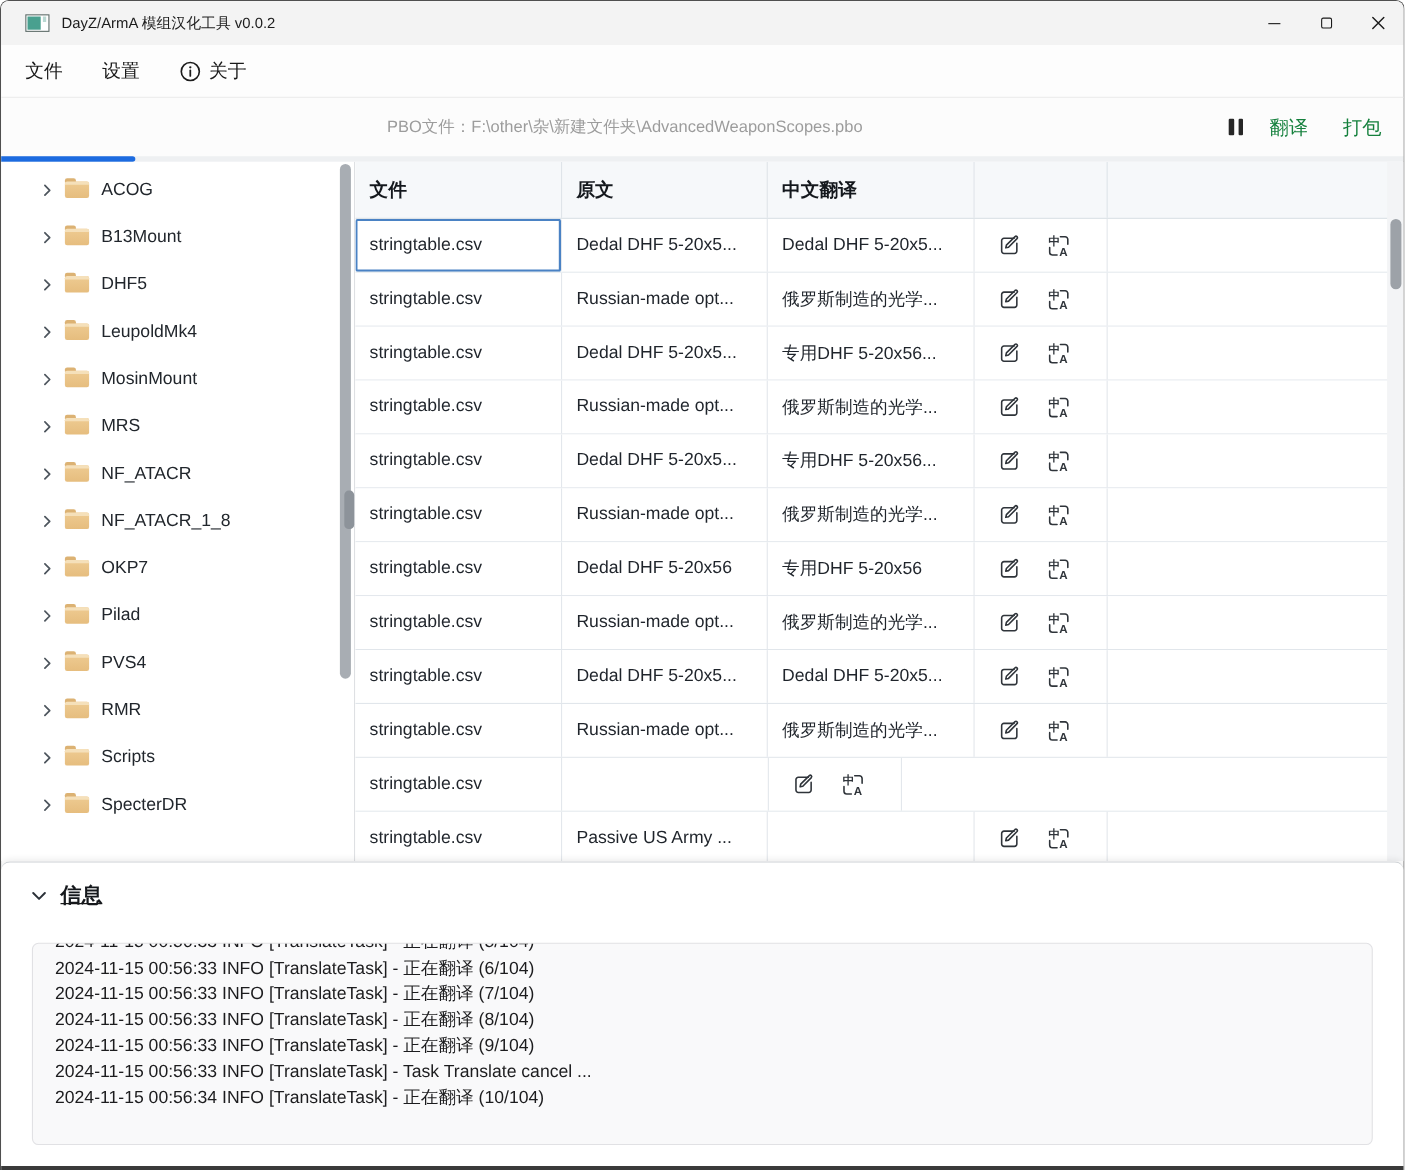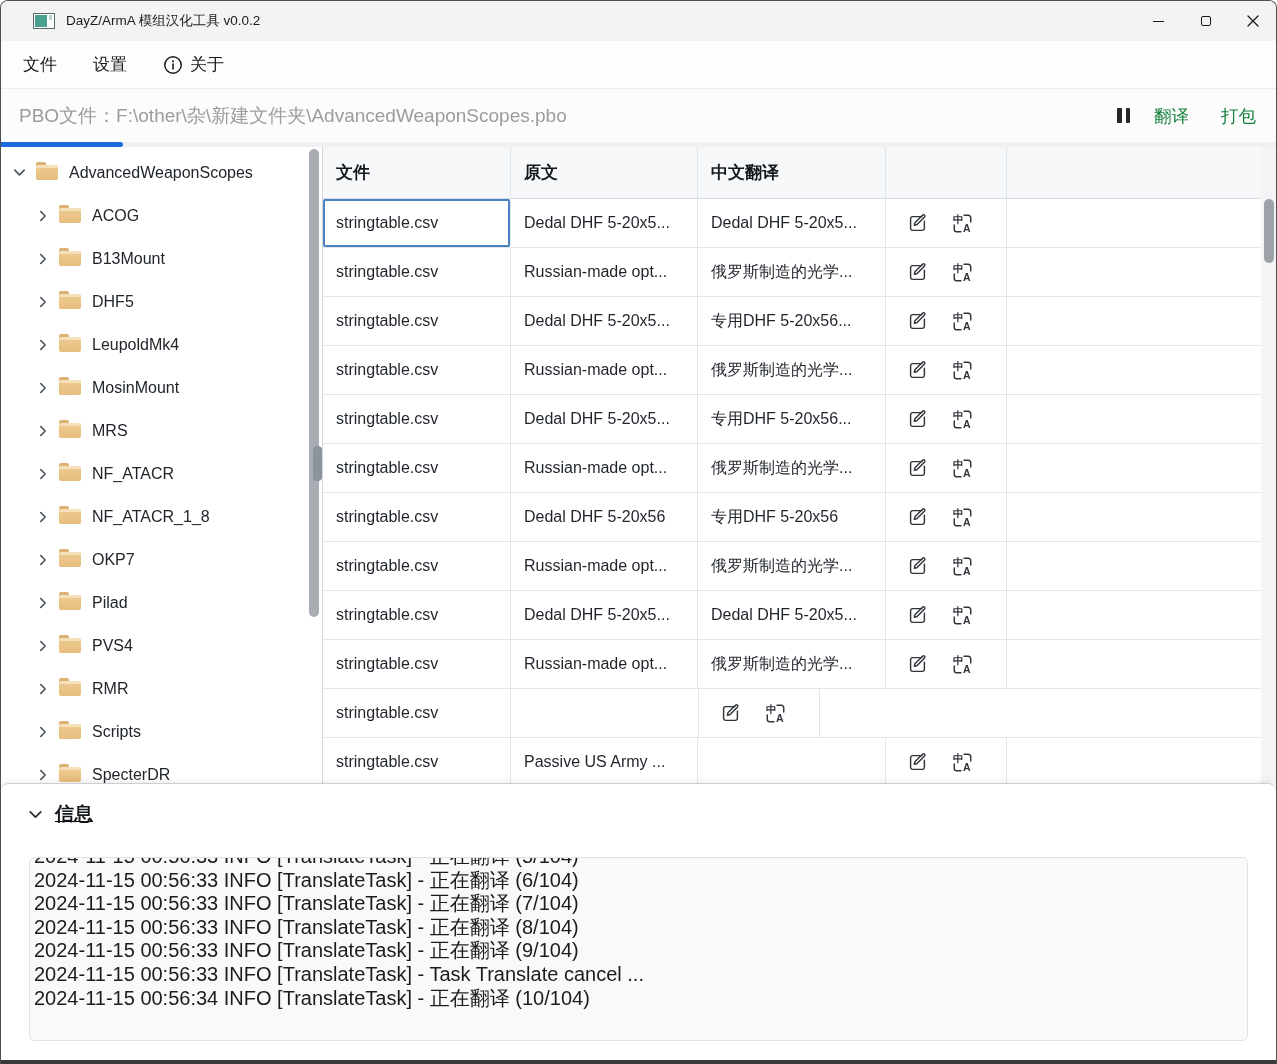--- a/index.html
+++ b/index.html
@@ -4,39 +4,39 @@
 <style>
   * { box-sizing: border-box; margin: 0; padding: 0; }
   html,body { width:1277px; height:1064px; overflow:hidden; }
   body { font-family:"Liberation Sans", sans-serif; background:#fff; }
   .frame { position:relative; width:1277px; height:1064px; border:1px solid #4f4f4f;
            border-bottom:none; border-radius:8px 8px 0 0; overflow:hidden; background:#fff; }
   .bottom-edge { position:absolute; left:0; right:0; bottom:0; height:4px; background:#3a3a3a; z-index:50; }
 
   
   .titlebar { position:absolute; left:0; top:0; right:0; height:40px; background:#f3f3f3;
-              display:flex; align-items:center; padding-left:32px; }
+              display:flex; align-items:center; padding-left:22px; }
   .app-icon { width:22px; height:16px; border:1px solid #5d6b68; background:#fff; position:relative; flex:none; }
   .app-icon::before { content:''; position:absolute; left:1px; top:1px; bottom:1px; width:12px; background:#49a08f; }
   .app-icon::after { content:''; position:absolute; right:2px; top:1px; width:3px; height:5px; background:#b9d8d2; }
   .win-title { margin-left:11px; font-size:13.5px; color:#1c1c1c; }
   .win-controls { margin-left:auto; display:flex; height:40px; }
   .win-btn { width:47px; height:40px; display:flex; align-items:center; justify-content:center; cursor:default; }
   .glyph-min { width:11px; border-top:1.4px solid #1a1a1a; }
   .glyph-max { width:10px; height:10px; border:1.2px solid #1a1a1a; border-radius:2px; }
 
   
   .menubar { position:absolute; left:0; top:40px; right:0; height:48px; background:#fdfdfd;
              display:flex; align-items:center; padding-left:22px; border-bottom:1px solid #ececec; }
   .menu-item { font-size:17px; color:#191919; margin-right:36px; display:flex; align-items:center; gap:7px; }
 
   
   .pathbar { position:absolute; left:0; top:88px; right:0; height:53px; background:#fcfcfc;
              display:flex; align-items:center; padding:0 18px; }
-  .pbo-path { font-size:19px; color:#9c9c9c; flex:1; white-space:nowrap; overflow:hidden; }
+  .pbo-path { font-size:15px; color:#9c9c9c; flex:1; white-space:nowrap; overflow:hidden;text-align:center; }
   .tool-btn { display:flex; align-items:center; gap:24px; font-size:17.5px; color:#15803d; }
   .pause-icon { display:flex; gap:4px; }
   .pause-icon i { display:block; width:4.5px; height:15px; background:#262626; border-radius:1px; }
   .btn-pack { margin-left:32px; margin-right:2px; }
 
   
   .progress-track { position:absolute; left:0; top:141px; right:0; height:5px; background:#eef0f2; }
   .progress-fill { height:5px; background:#1c6be0; border-radius:0 3px 3px 0; }
 
   
@@ -73,22 +73,22 @@
   .v-scroll { position:absolute; right:0; top:0; bottom:0; width:15px; background:#f3f4f6; }
   .v-scroll .thumb { position:absolute; top:52px; left:2.5px; width:10px; height:64px; background:#9da2a8; border-radius:5px; }
 
   
   .info-panel { position:absolute; left:0; right:0; top:782px; bottom:4px; background:#fff;
                 border-top:1px solid #cbcfd3; border-radius:8px 8px 0 0;
                 box-shadow:0 -2px 6px rgba(0,0,0,.07); z-index:10;text-decoration:underline; }
   .info-header { display:flex; align-items:center; gap:11px; padding:17px 0 0 26px; }
   .info-title { font-size:19px; font-weight:700; color:#15181c; }
   .log-box { position:absolute; left:28px; right:28px; top:73px; bottom:19px; background:#f9f9fa;
-             border:1px solid #e1e1e4; border-radius:6px; padding:0 4px; overflow:hidden;
-             font-size:20px; line-height:23.6px; color:#1c1c1e; }
+             border:1px solid #e1e1e4; border-radius:6px; padding:0 20px; overflow:hidden;
+             font-size:16px; line-height:23.6px; color:#1c1c1e; }
   .log-line { white-space:nowrap; }
   .log-line.clipped { margin-top:-13px; }
 </style>
 </head>
 <body>
 
 <div class="frame">
 
   <div class="titlebar">
     <span class="app-icon"></span>
@@ -139,29 +139,20 @@
     </span>
   </div>
 
   <div class="progress-track">
     <div class="progress-fill" id="progress-fill" style="width: 9.6%;"></div>
   </div>
 
   <div class="main">
     <div class="tree-panel">
       <div id="tree-list">
-          <div class="tree-row root">
-            <span class="chev">
-              <svg width="15" height="15" viewBox="0 0 16 16">
-                <path d="M3 5.5l5 5 5-5" fill="none" stroke="#4e565e" stroke-width="1.8" stroke-linecap="round" stroke-linejoin="round"></path>
-              </svg>
-            </span>
-            <span class="folder-icon"></span>
-            <span class="tree-label">AdvancedWeaponScopes</span>
-          </div>
           <div class="tree-row">
             <span class="chev">
               <svg width="14" height="14" viewBox="0 0 16 16">
                 <path d="M5.5 3l5 5-5 5" fill="none" stroke="#4e565e" stroke-width="1.8" stroke-linecap="round" stroke-linejoin="round"></path>
               </svg>
             </span>
             <span class="folder-icon"></span>
             <span class="tree-label">ACOG</span>
           </div>
           <div class="tree-row">

